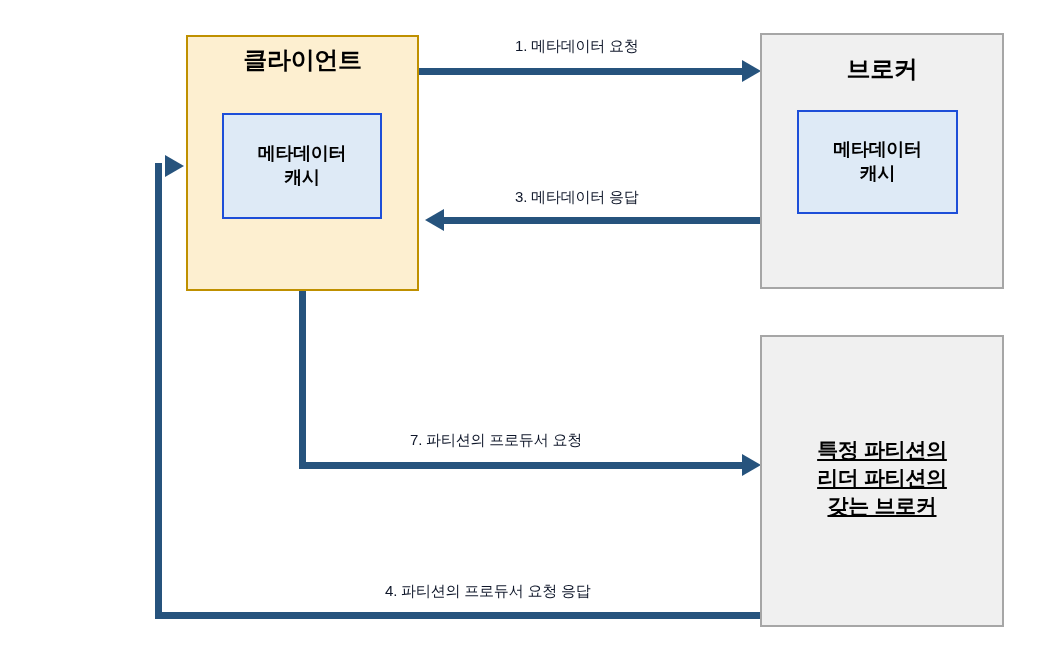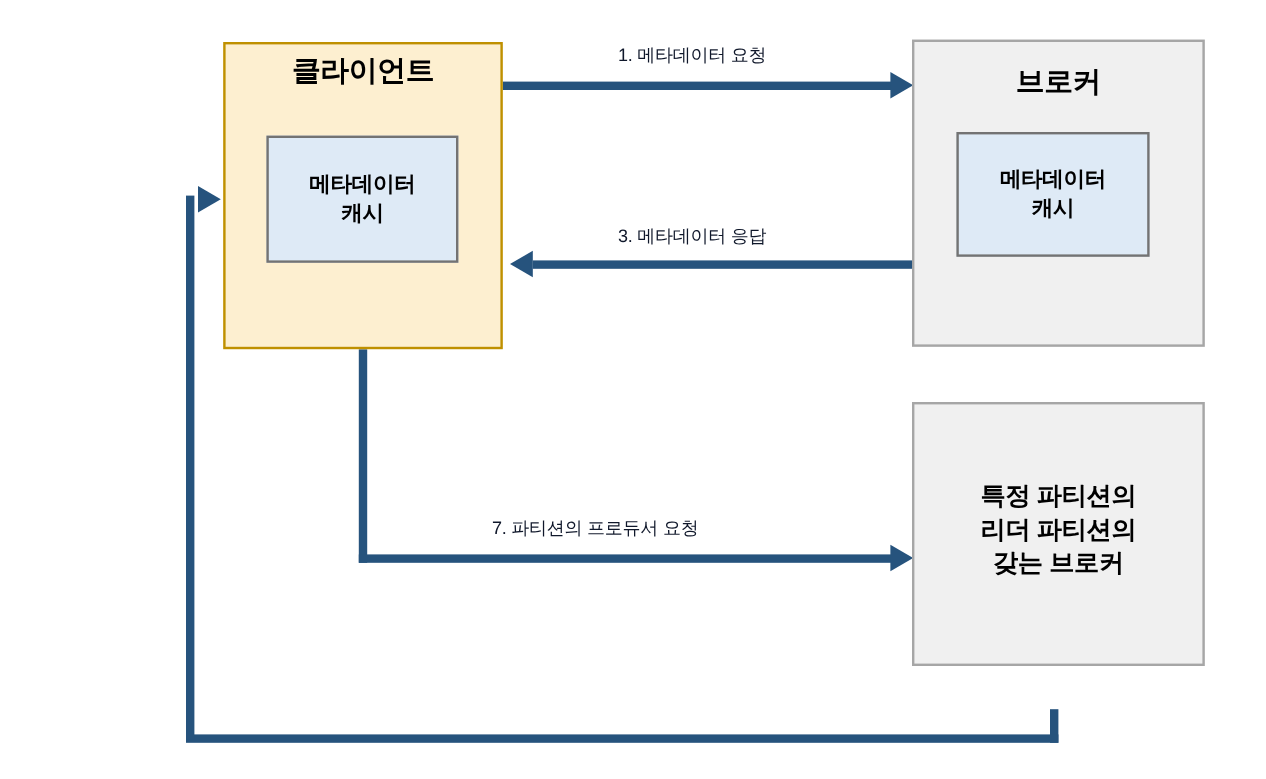--- a/index.html
+++ b/index.html
@@ -37,45 +37,46 @@
     top: 33px;
     width: 244px;
     height: 256px;
     background: #f0f0f0;
     border: 2px solid #a6a6a6;
   }
   .node-leader-broker {
     left: 760px;
     top: 335px;
     width: 244px;
-    height: 220px;
+    height: 292px;
     background: #f0f0f0;
     border: 2px solid #a6a6a6;
     justify-content: center;
+    text-decoration: underline;
   }
   .node-title {
     font-weight: bold;
     font-size: 24px;
     color: #000000;
     text-align: center;
     line-height: 1.28;
     letter-spacing: -0.3px;
   }
   .client-title { margin-top: 8px; }
   .broker-title { margin-top: 19px; }
   .leader-title {
     font-size: 21px;
     line-height: 1.34;
     margin-top: -6px;
   }
   .cache-box {
     position: absolute;
     box-sizing: border-box;
     background: #deeaf6;
-    border: 2px solid #737373;
+    border: 2px solid #1d4ed8;
     display: flex;
     align-items: center;
     justify-content: center;
   }
   .cache-client {
     left: 222px;
     top: 113px;
     width: 160px;
     height: 106px;
   }
@@ -143,20 +144,21 @@
 
   <div class="seg-v" style="left:299px; top:291px; height:178px;"></div>
   <div class="seg-h" style="left:299px; top:462px; width:444px;"></div>
   <div class="arrow-right" style="left:742px; top:454px;"></div>
   <div class="edge-label" style="left:410px; top:431px;">7. 파티션의 프로듀서 요청</div>
 
   <div class="seg-v" style="left:875px; top:591px; height:28px;"></div>
   <div class="seg-h" style="left:155px; top:612px; width:727px;"></div>
   <div class="seg-v" style="left:155px; top:163px; height:453px;"></div>
   <div class="arrow-right" style="left:165px; top:155px;"></div>
+  <div class="edge-label" style="left:385px; top:582px;">4. 파티션의 프로듀서 요청 응답</div>
 
   <div class="node node-client">
     <div class="node-title client-title">클라이언트</div>
   </div>
   <div class="cache-box cache-client">
     <div class="cache-label">
       <span>메타데이터</span><br>
       <span>캐시</span>
     </div>
   </div>

